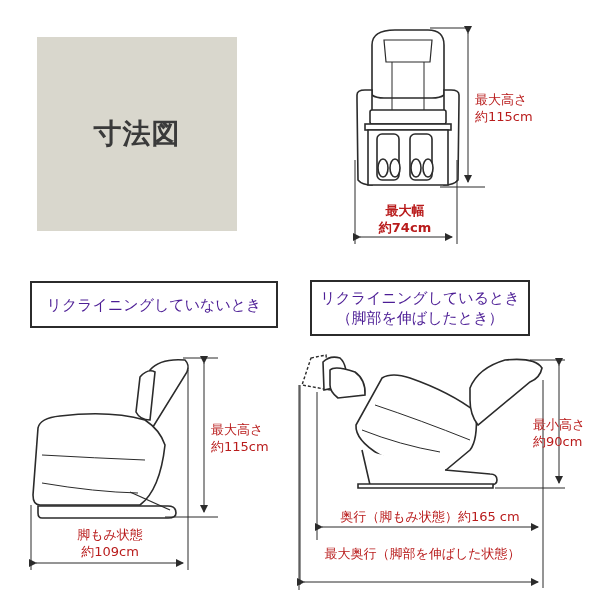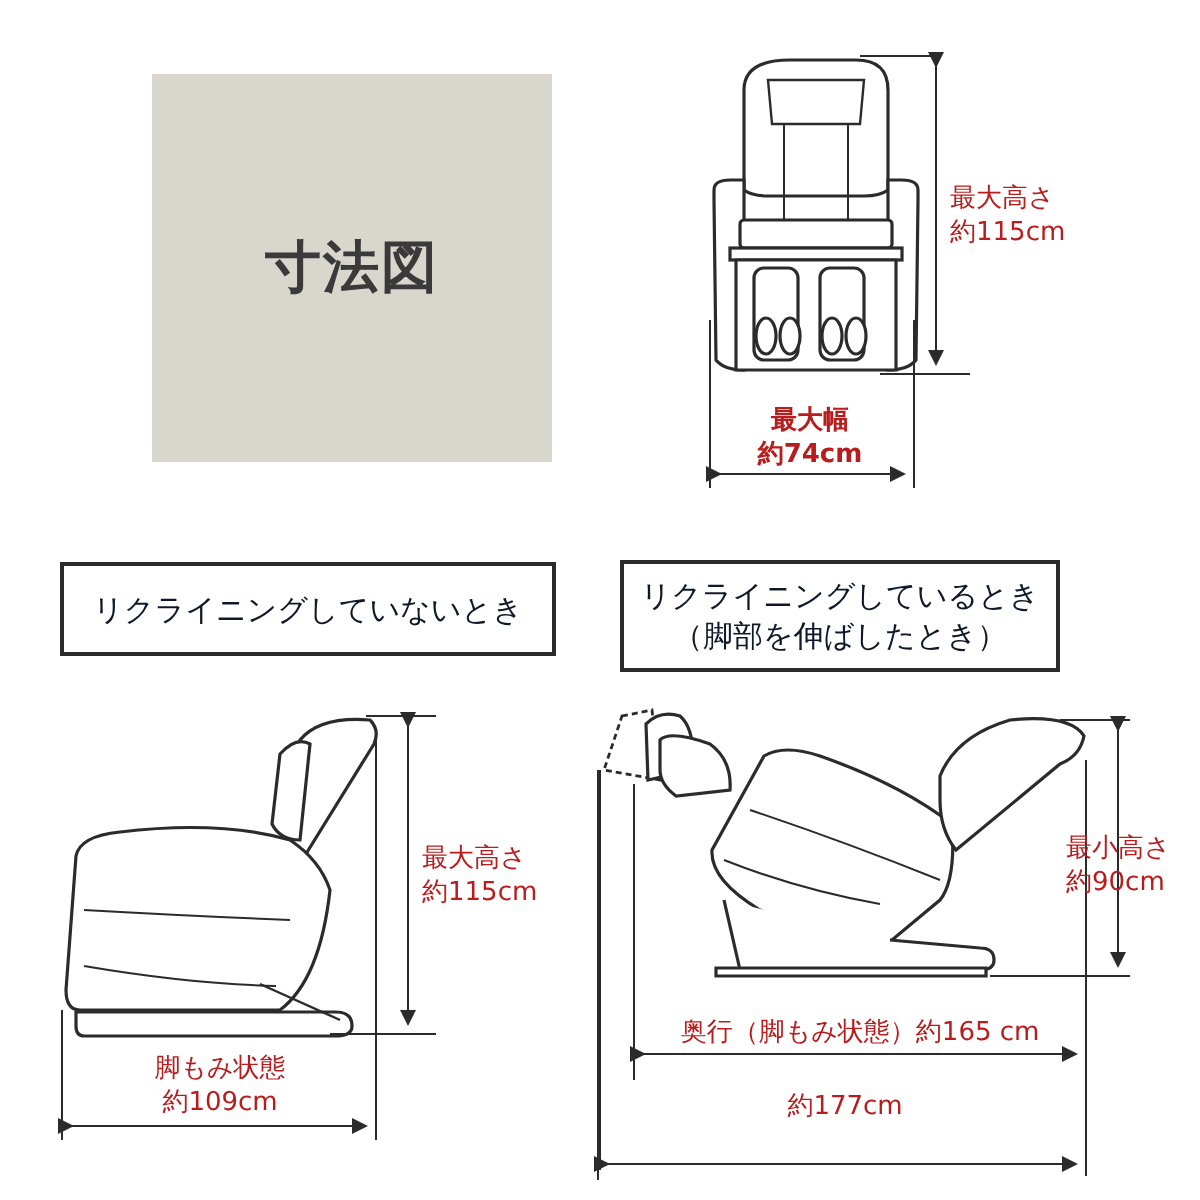--- a/index.html
+++ b/index.html
@@ -1,26 +1,26 @@
 <!DOCTYPE html>
 <html><head>
 <meta charset="utf-8">
 <style>
   html, body { margin:0; padding:0; background:#ffffff; }
   body { width:600px; height:600px; position:relative; overflow:hidden;
          font-family:"DejaVu Sans", "Liberation Sans", sans-serif; color:#2b2b2b; }
-  .abs { position:absolute;margin-left:39px; }
+  .abs { position:absolute; }
   .title-box { left:37px; top:37px; width:200px; height:194px; background:#d9d7cd;
                display:flex; align-items:center; justify-content:center; }
   .title-box span { font-size:28px; font-weight:bold; color:#3a3a3a; letter-spacing:1px; }
   .label { position:absolute; font-size:13px; line-height:17px; color:#b91c1c; white-space:nowrap; }
   .label.center { text-align:center; }
   .mode-box { position:absolute; border:2px solid #2b2b2b; box-sizing:border-box;
               display:flex; flex-direction:column; align-items:center; justify-content:center;
-              font-size:15px; line-height:20px; color:#0f172a; }
+              font-size:15px; line-height:20px; color:#4c1d95; }
   svg { position:absolute; left:0; top:0; }
 </style>
 </head>
 <body>
 
 <div class="abs title-box">
   <span>寸法図</span>
 </div>
 
 <svg width="600" height="600" viewBox="0 0 600 600">
@@ -145,14 +145,14 @@
   <span>（脚部を伸ばしたとき）</span>
 </div>
 <div class="label" style="left:533px;top:416px;">
   <div>最小高さ</div>
   <div>約90cm</div>
 </div>
 <div class="label center" style="left:325px;top:508px;width:210px;">
   <div>奥行（脚もみ状態）約165 cm</div>
 </div>
 <div class="label center" style="left:310px;top:545px;width:225px;">
-  <div>約177cm</div>
+  <div>最大奥行（脚部を伸ばした状態）</div>
 </div>
 
 </body></html>

